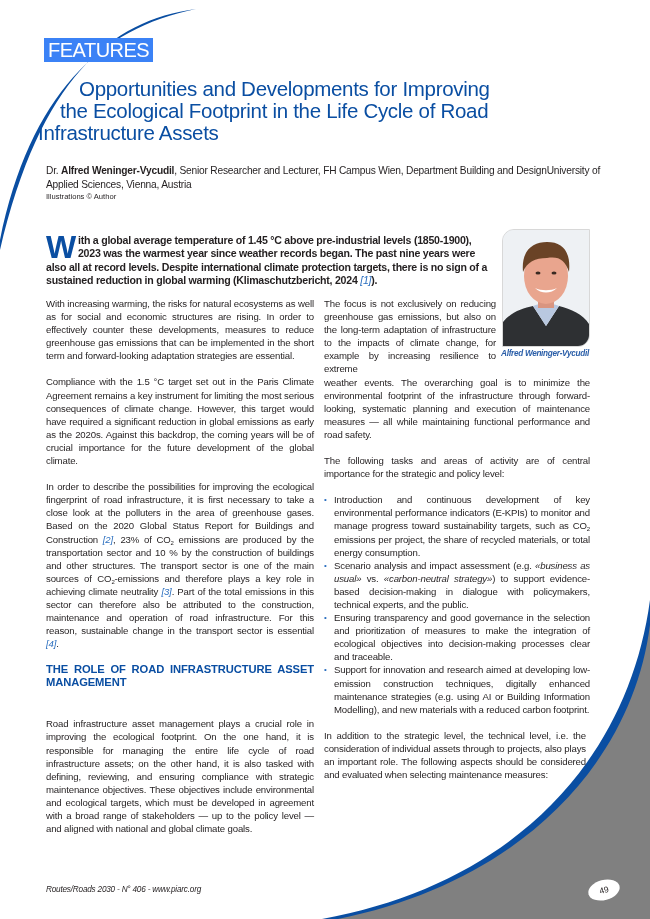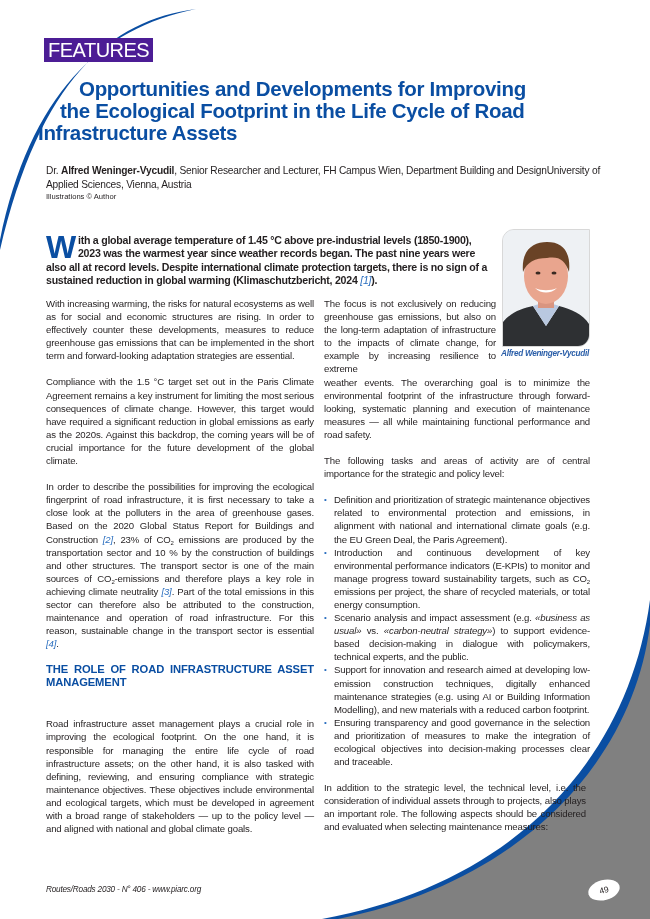--- a/index.html
+++ b/index.html
@@ -1,22 +1,22 @@
 <!DOCTYPE html>
 <html><head>
 <meta charset="utf-8">
 <style>
   html, body { margin: 0; padding: 0; }
   body { width: 650px; height: 919px; position: relative; overflow: hidden; background: #ffffff;
          font-family: "Liberation Sans", sans-serif; color: #231f20; }
   .deco { position: absolute; left: 0; top: 0; width: 650px; height: 919px; pointer-events: none; }
-  .badge { position: absolute; left: 44px; top: 38px; height: 24px; padding: 0 4px; background: #4c1d95;
+  .badge { position: absolute; left: 44px; top: 38px; height: 24px; padding: 0 4px; background: #3b82f6;
            color: #fff; font-size: 20px; line-height: 24px; letter-spacing: -0.5px; font-weight: normal; }
   .title { position: absolute; left: 38px; top: 78px; width: 560px; margin: 0; color: #0a4ea2;
-           font-size: 20.5px; line-height: 22px; font-weight: bold; letter-spacing: -0.3px; }
+           font-size: 20.5px; line-height: 22px; font-weight: normal; letter-spacing: -0.3px; }
   .title span { display: block; }
   .title .l1 { padding-left: 41px; }
   .title .l2 { padding-left: 22px; }
   .author { position: absolute; left: 46px; top: 164px; width: 560px; font-size: 10.2px; line-height: 14px; letter-spacing: -0.2px; }
   .author b { font-weight: bold; }
   .credits { position: absolute; left: 46px; top: 192px; font-size: 7.6px; }
   .lead { position: absolute; left: 46px; top: 234px; width: 448px; font-size: 10.6px; line-height: 13.3px;
           font-weight: bold; letter-spacing: -0.25px; }
   .lead .drop { float: left; color: #0a4ea2; font-size: 32px; line-height: 24px; margin: 1px 2px 0 0; font-weight: bold; }
   .ref { color: #2a6ebf; font-style: italic; font-weight: normal; }
@@ -88,23 +88,22 @@
   <p>Road infrastructure asset management plays a crucial role in improving the ecological footprint. On the one hand, it is responsible for managing the entire life cycle of road infrastructure assets; on the other hand, it is also tasked with defining, reviewing, and ensuring compliance with strategic maintenance objectives. These objectives include environmental and ecological targets, which must be developed in agreement with a broad range of stakeholders — up to the policy level — and aligned with national and global climate goals.</p>
 </div>
 
 <div class="col col2">
   <p style="margin:0">
       <span class="narrow" style="display:block">The focus is not exclusively on reducing greenhouse gas emissions, but also on the long-term adaptation of infrastructure to the impacts of climate change, for example by increasing resilience to extreme</span>
     </p>
   <p>weather events. The overarching goal is to minimize the environmental footprint of the infrastructure through forward-looking, systematic planning and execution of maintenance measures — all while maintaining functional performance and road safety.</p>
   <p>The following tasks and areas of activity are of central importance for the strategic and policy level:</p>
   <ul class="bul">
-    <li>Definition and prioritization of strategic maintenance objectives related to environmental protection and emissions, in alignment with national and international climate goals (e.g. the EU Green Deal, the Paris Agreement).</li>
     <li><span>Introduction and continuous development of key environmental performance indicators (E-KPIs) to monitor and manage progress toward sustainability targets, such as CO</span><sub>2</sub><span> emissions per project, the share of recycled materials, or total energy consumption.</span></li>
     <li><span>Scenario analysis and impact assessment (e.g. </span><i>«business as usual»</i><span> vs. </span><i>«carbon-neutral strategy»</i><span>) to support evidence-based decision-making in dialogue with policymakers, technical experts, and the public.</span></li>
+    <li>Ensuring transparency and good governance in the selection and prioritization of measures to make the integration of ecological objectives into decision-making processes clear and traceable.</li>
     <li>Support for innovation and research aimed at developing low-emission construction techniques, digitally enhanced maintenance strategies (e.g. using AI or Building Information Modelling), and new materials with a reduced carbon footprint.</li>
-    <li>Ensuring transparency and good governance in the selection and prioritization of measures to make the integration of ecological objectives into decision-making processes clear and traceable.</li>
   </ul>
   <p class="last">In addition to the strategic level, the technical level, i.e. the consideration of individual assets through to projects, also plays an important role. The following aspects should be considered and evaluated when selecting maintenance measures:</p>
 </div>
 
 <div class="footer">Routes/Roads 2030 - N° 406 - www.piarc.org</div>
 <div class="pageno">49</div>
 
 </body></html>

